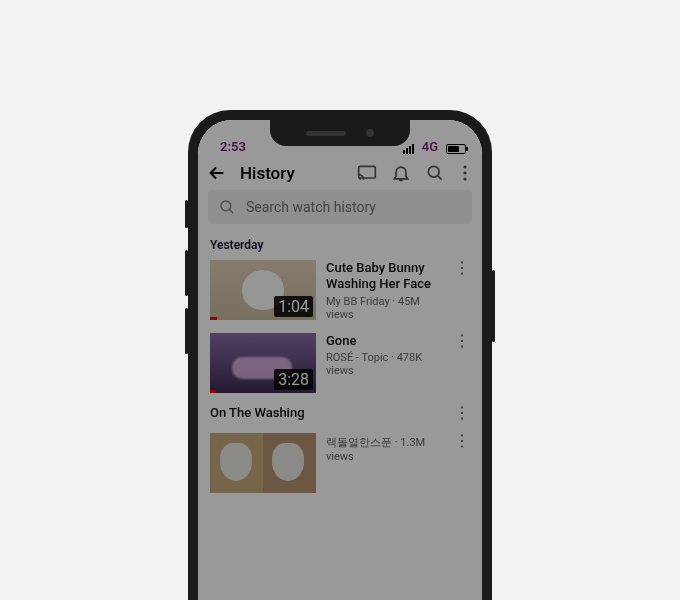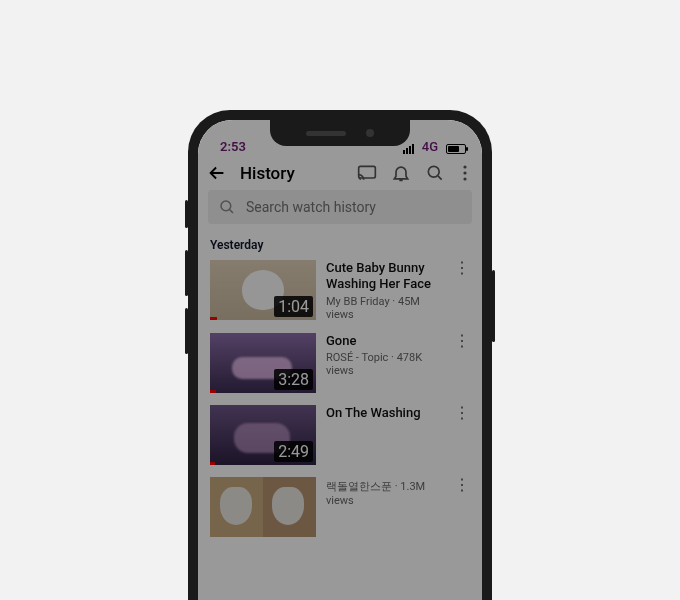--- a/index.html
+++ b/index.html
@@ -248,24 +248,20 @@
           <span class="progress" style="width:6%"></span>
         </div>
         <div class="vmeta">
           <div class="vtitle">Gone</div>
           <div class="vsub"><span>ROSÉ - Topic</span> · <span>478K views</span></div>
         </div>
         <div class="vdots">⋮</div>
       </div>
 
       <div class="video-row">
-        <div class="thumb th-rose2">
-          <span class="dur">2:49</span>
-          <span class="progress" style="width:5%"></span>
-        </div>
         <div class="vmeta">
           <div class="vtitle">On The Washing</div>
         </div>
         <div class="vdots">⋮</div>
       </div>
 
       <div class="video-row">
         <div class="thumb th-cat"></div>
         <div class="vmeta">
           <div class="vsub"><span>랙돌열한스푼</span> · <span>1.3M views</span></div>

